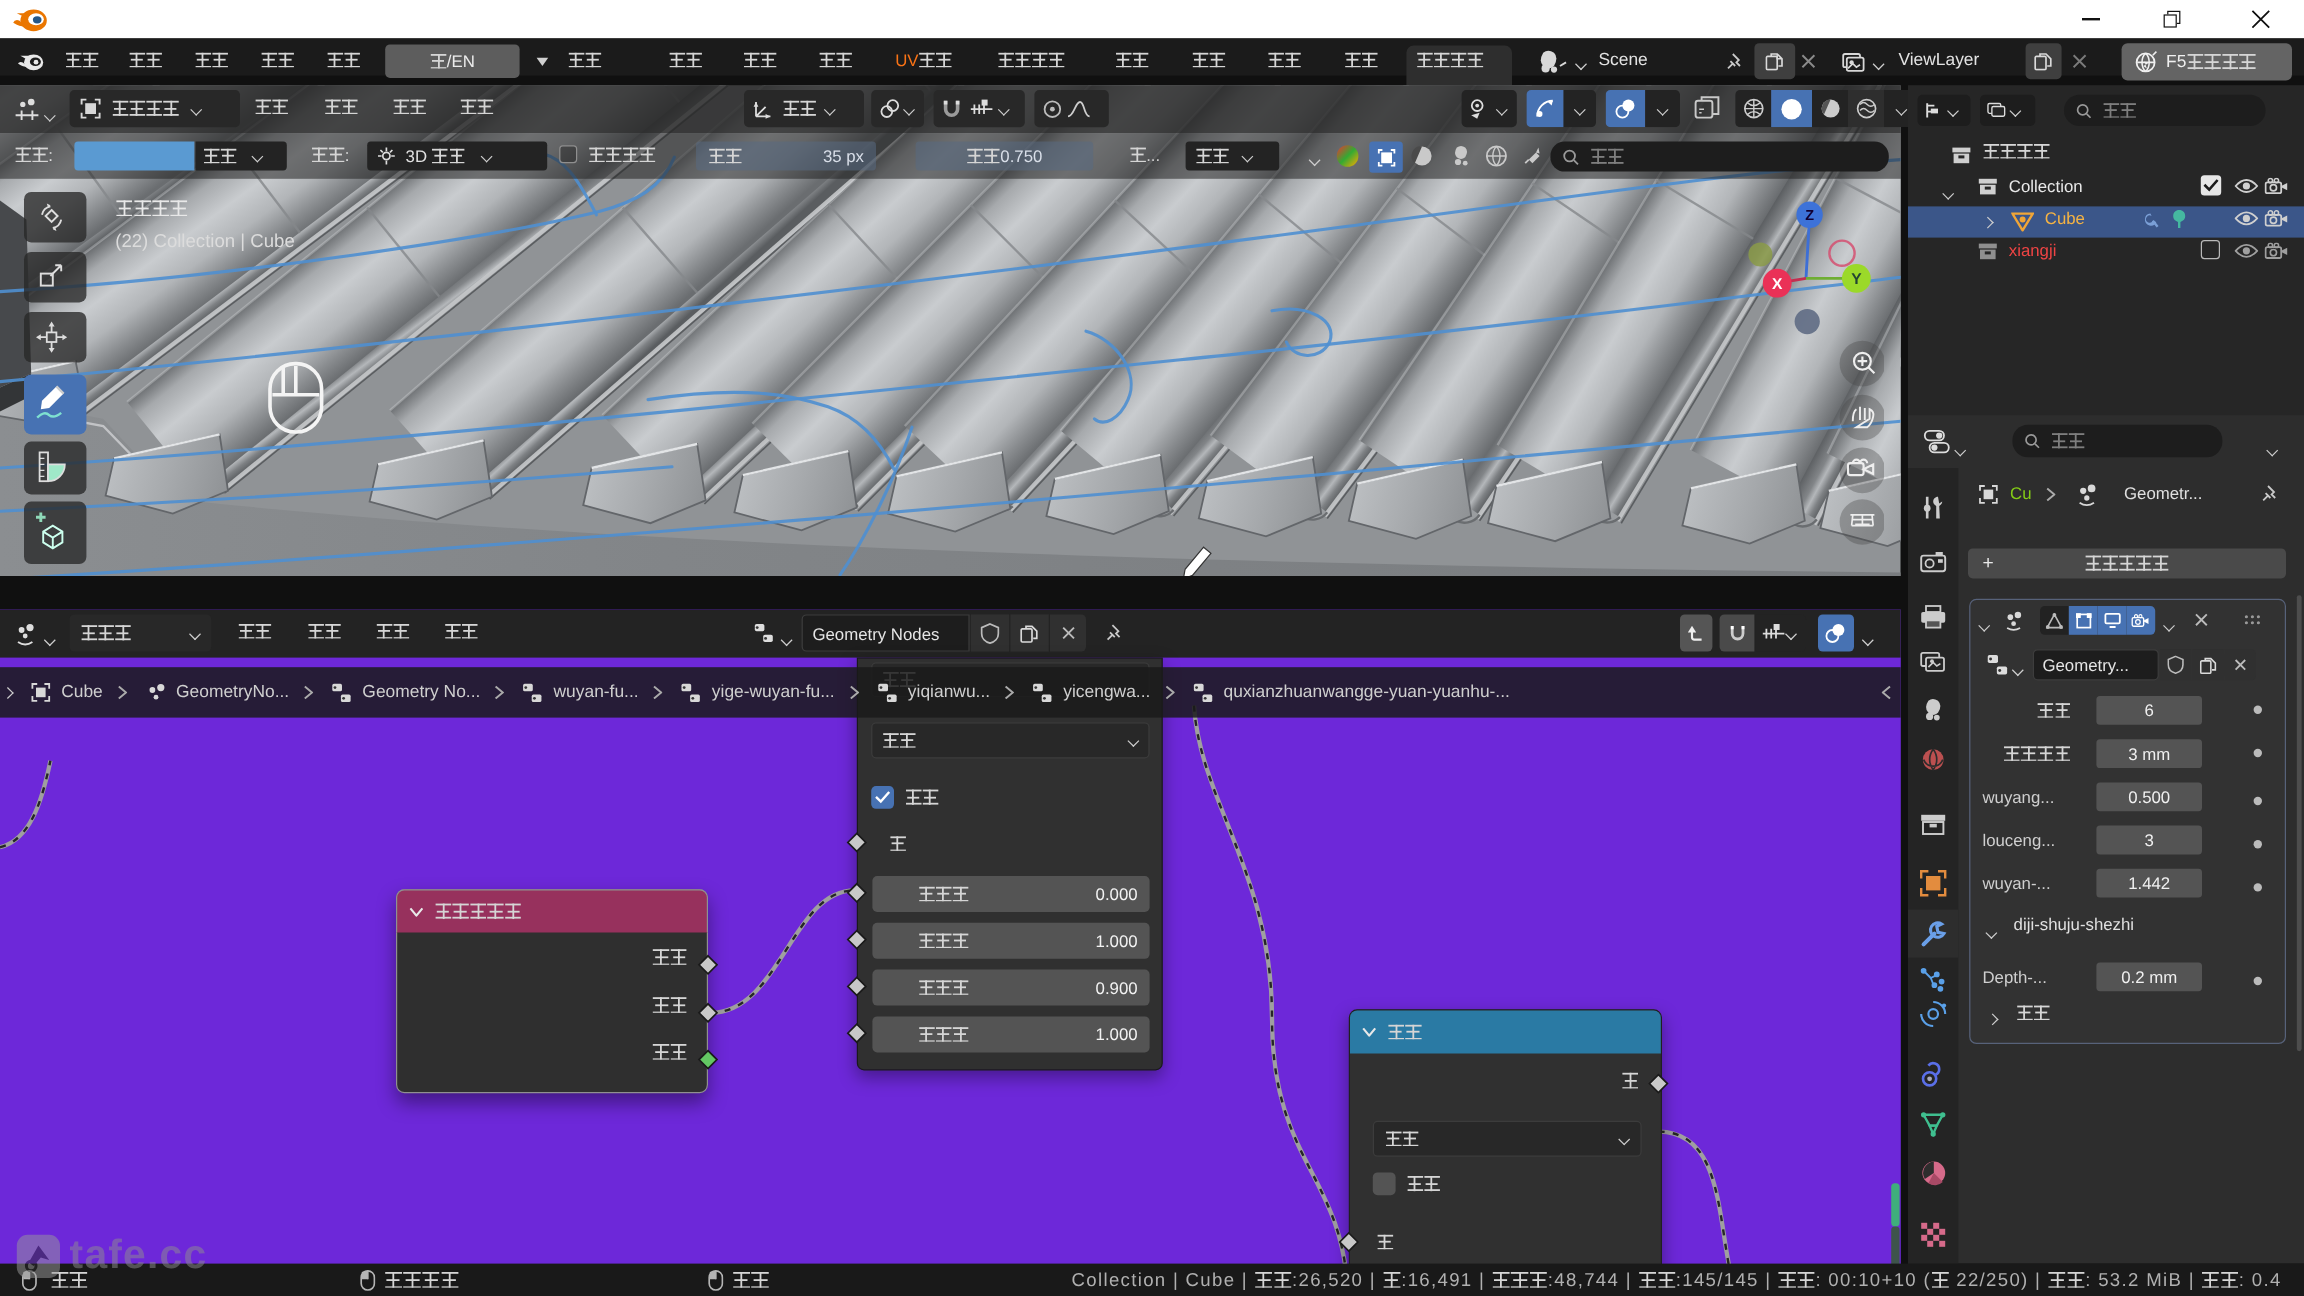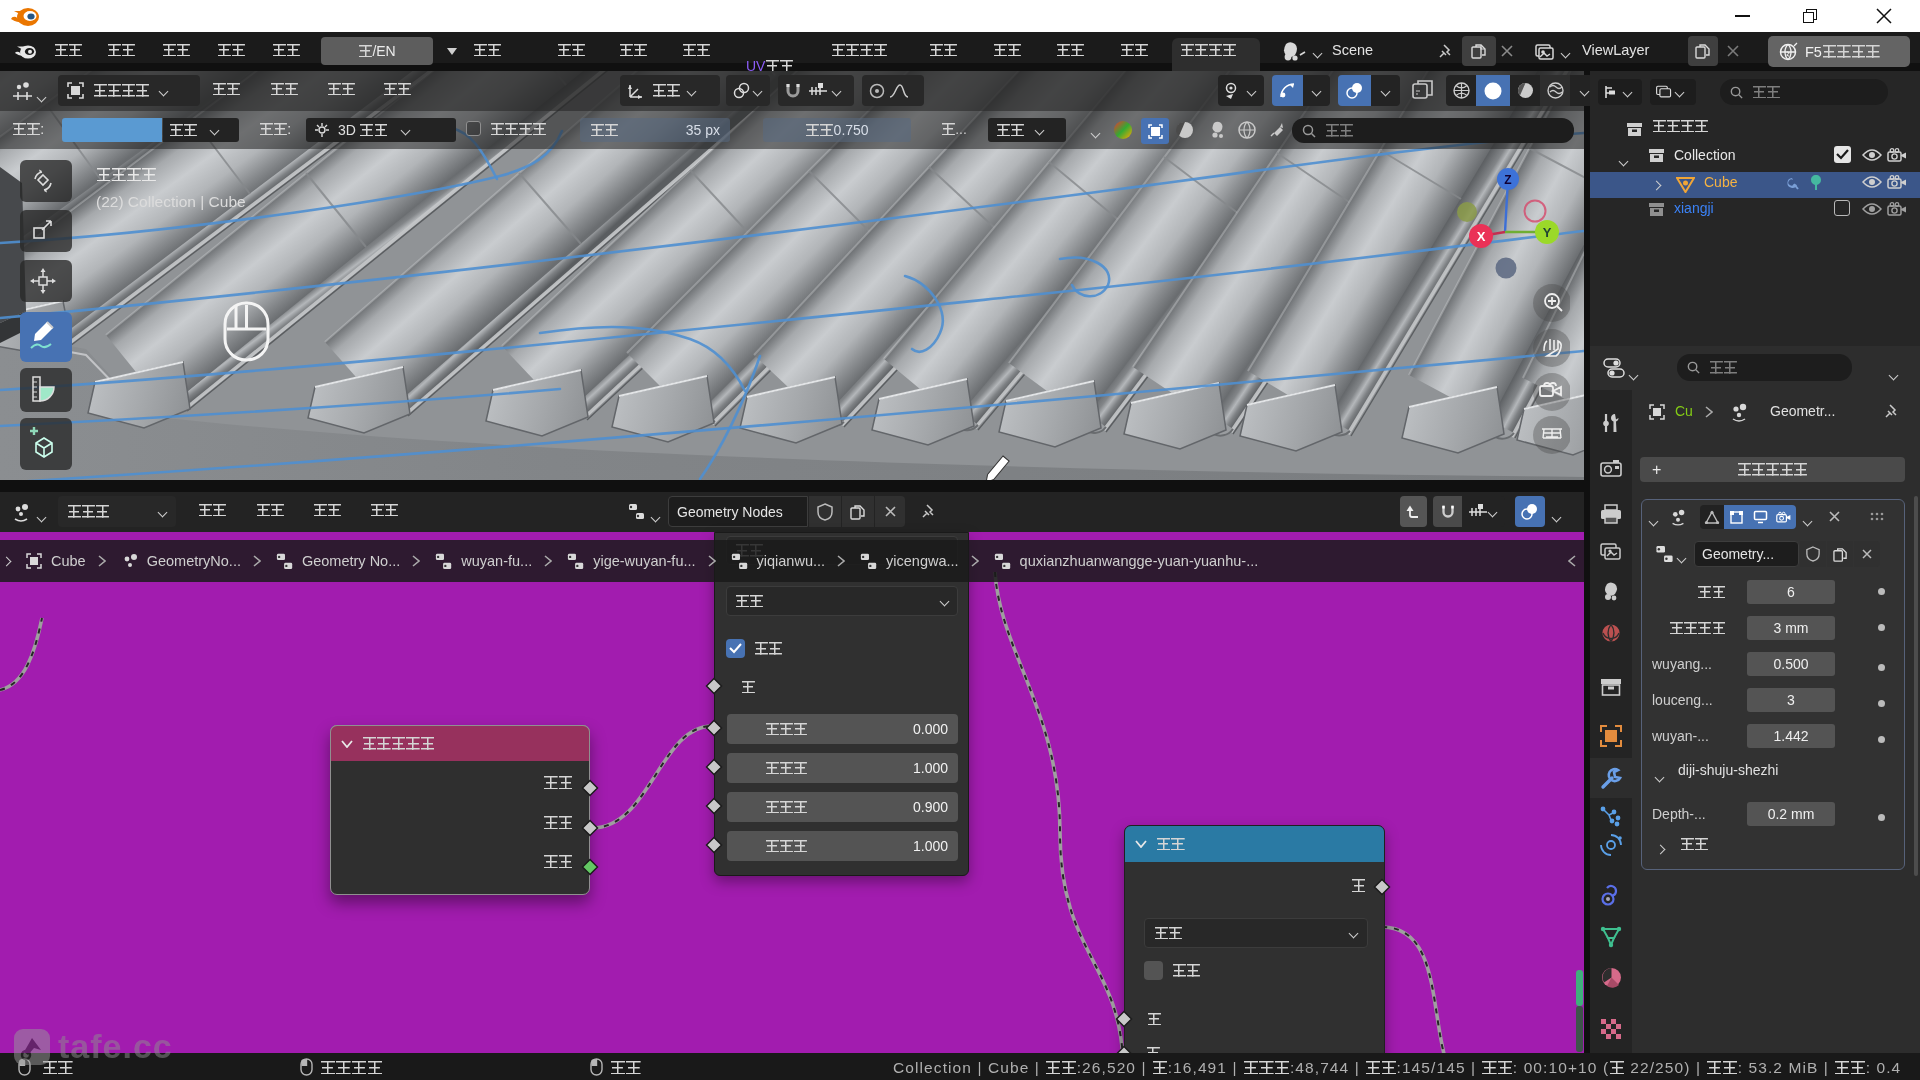--- a/index.html
+++ b/index.html
@@ -45,21 +45,21 @@
     <div class="abs" style="left:272px;top:10px"><i class="z"></i><i class="z"></i></div>
     <div class="abs" style="left:321px;top:5px;width:112px;height:28px;background:#5d5d5d;border-radius:4px;color:#ececec;text-align:center;line-height:28px;font-size:14px"><i class="z"></i>/EN</div>
     <svg width="10" height="7" style="position:absolute;left:447px;top:16px">
       <path d="M0,0 L10,0 L5,7Z" fill="#d0d0d0"></path>
     </svg>
     <div class="abs" style="left:473px;top:10px"><i class="z"></i><i class="z"></i></div>
     <div class="abs" style="left:1172px;top:6px;width:88px;height:33px;background:#2e2e2e;border-radius:6px 6px 0 0"></div>
     <div class="abs" style="left:557px;top:10px;color:#bdbdbd"><i class="z"></i><i class="z"></i></div>
     <div class="abs" style="left:619px;top:10px;color:#bdbdbd"><i class="z"></i><i class="z"></i></div>
     <div class="abs" style="left:682px;top:10px;color:#bdbdbd"><i class="z"></i><i class="z"></i></div>
-    <div class="abs" style="left:746px;top:26px;color:#8b5cf6">UV<i class="z"></i><i class="z"></i></div>
+    <div class="abs" style="left:746px;top:10px;color:#f97316">UV<i class="z"></i><i class="z"></i></div>
     <div class="abs" style="left:831px;top:10px;color:#bdbdbd"><i class="z"></i><i class="z"></i><i class="z"></i><i class="z"></i></div>
     <div class="abs" style="left:929px;top:10px;color:#bdbdbd"><i class="z"></i><i class="z"></i></div>
     <div class="abs" style="left:993px;top:10px;color:#bdbdbd"><i class="z"></i><i class="z"></i></div>
     <div class="abs" style="left:1056px;top:10px;color:#bdbdbd"><i class="z"></i><i class="z"></i></div>
     <div class="abs" style="left:1120px;top:10px;color:#bdbdbd"><i class="z"></i><i class="z"></i></div>
     <div class="abs" style="left:1180px;top:10px;color:#e8e8e8"><i class="z"></i><i class="z"></i><i class="z"></i><i class="z"></i></div>
     <svg width="30" height="22" viewBox="0 0 30 22" style="position:absolute;left:1278px;top:9px">
       <path d="M8,3 q-4,7 0,11 q5,4 9,0 q4,-7 0,-11 q-5,-3.5 -9,0" fill="#d8d8d8"></path>
       <circle cx="10" cy="16" r="3.4" fill="#d8d8d8"></circle>
       <circle cx="17" cy="17" r="2.6" fill="#d8d8d8"></circle>
@@ -801,21 +801,21 @@
     <circle cx="112" cy="280" r="19" fill="rgba(70,70,70,0.35)"></circle>
     <g stroke="#eee" stroke-width="1.8" fill="none">
       <circle cx="112" cy="146" r="7"></circle>
       <path d="M112,142 v8 M108,146 h8 M117,151 l5,5"></path>
       <path d="M104,196 q0,-8 3,-10 m3,9 v-11 m4,11 v-10 m4,9 v-8 q4,2 3,6 q-1,6 -5,9 h-9z" stroke-width="1.6"></path>
       <rect x="100" y="231" width="13" height="10" rx="2"></rect>
       <path d="M113,236 l8,-4 v8z M104,231 a3,3 0 1 1 6,0 M110,231 a3,3 0 1 1 6,0"></path>
       <path d="M102,274 l20,0 M104,278 l16,0 M106,282 l12,0 M104,274 l-1,9 M112,274 l0,9 M120,274 l1,9 M103,283 h18" stroke-width="1.4"></path>
     </g>
   </svg>
-<div class="abs" style="left:0;top:492px;width:1584px;height:573px;background:#a21caf;overflow:hidden">
+<div class="abs" style="left:0;top:508px;width:1584px;height:573px;background:#6d28d9;overflow:hidden">
     <div class="abs" style="left:0;top:0;width:1584px;height:40px;background:#232323;color:#d6d6d6;font-size:14px">
       <svg width="26" height="22" viewBox="0 0 26 22" style="position:absolute;left:10px;top:9px">
         <circle cx="8" cy="8" r="2.4" fill="#ddd"></circle>
         <circle cx="15" cy="6" r="3" fill="#ddd"></circle>
         <circle cx="11" cy="13" r="2" fill="#ddd"></circle>
         <path d="M5,18 q6,4 12,0" stroke="#ddd" stroke-width="1.6" fill="none"></path>
       </svg>
       <div class="abs" style="left:38px;top:16px"><span class="chev"></span></div>
       <div class="abs row" style="left:58px;top:4px;width:118px;height:31px;background:#282828;border-radius:4px;padding:0 9px;justify-content:space-between">
         <span><i class="z"></i><i class="z"></i><i class="z"></i></span>
@@ -1148,21 +1148,21 @@
       <circle cx="7.5" cy="8.5" r="2.6" fill="none" stroke="#cfcfcf" stroke-width="1.4"></circle>
       <path d="M14,7 l5,-2.5 v6 l-5,-2.5" fill="#cfcfcf"></path>
       <circle cx="5" cy="2.5" r="1.8" fill="none" stroke="#cfcfcf" stroke-width="1.3"></circle>
       <circle cx="10" cy="2.5" r="1.8" fill="none" stroke="#cfcfcf" stroke-width="1.3"></circle>
     </svg>
     <svg width="17" height="15" viewBox="0 0 17 15" style="position:absolute;left:58px;top:131px">
       <rect x="1" y="1" width="15" height="4" fill="#8f8f8f"></rect>
       <rect x="2" y="6" width="13" height="8" fill="#8f8f8f"></rect>
       <rect x="6" y="7.5" width="5" height="2.5" fill="#262626"></rect>
     </svg>
-    <div class="abs" style="left:84px;top:129px;--c:#9a9a9a;color:#3b82f6">xiangji</div>
+    <div class="abs" style="left:84px;top:129px;--c:#9a9a9a;color:#ef4444">xiangji</div>
     <div class="abs" style="left:244px;top:129px;width:16px;height:16px;border:1.5px solid #b9b9b9;border-radius:3px"></div>
     <svg width="20" height="14" viewBox="0 0 20 14" style="position:absolute;left:272px;top:131px">
       <path d="M1,7 Q10,-3 19,7 Q10,17 1,7Z" fill="none" stroke="#9f9f9f" stroke-width="1.5"></path>
       <circle cx="10" cy="7" r="3" fill="#9f9f9f"></circle>
     </svg>
     <svg width="20" height="15" viewBox="0 0 20 15" style="position:absolute;left:297px;top:131px">
       <rect x="1" y="4" width="13" height="9" rx="1.5" fill="none" stroke="#9f9f9f" stroke-width="1.5"></rect>
       <circle cx="7.5" cy="8.5" r="2.6" fill="none" stroke="#9f9f9f" stroke-width="1.4"></circle>
       <path d="M14,7 l5,-2.5 v6 l-5,-2.5" fill="#9f9f9f"></path>
       <circle cx="5" cy="2.5" r="1.8" fill="none" stroke="#9f9f9f" stroke-width="1.3"></circle>

